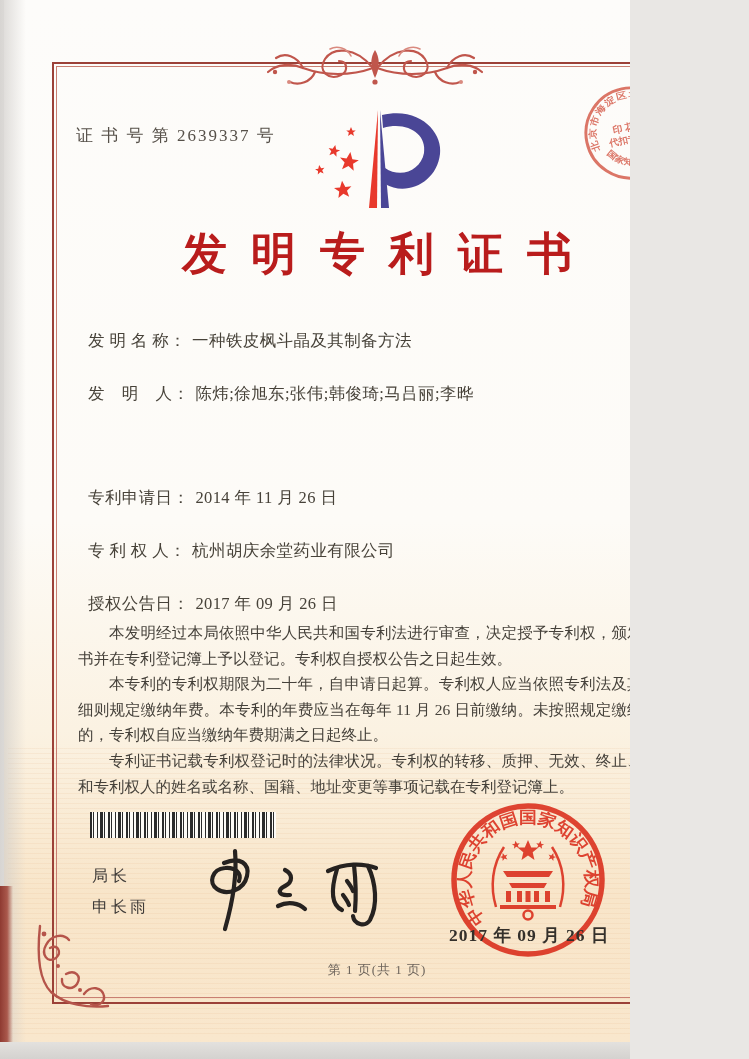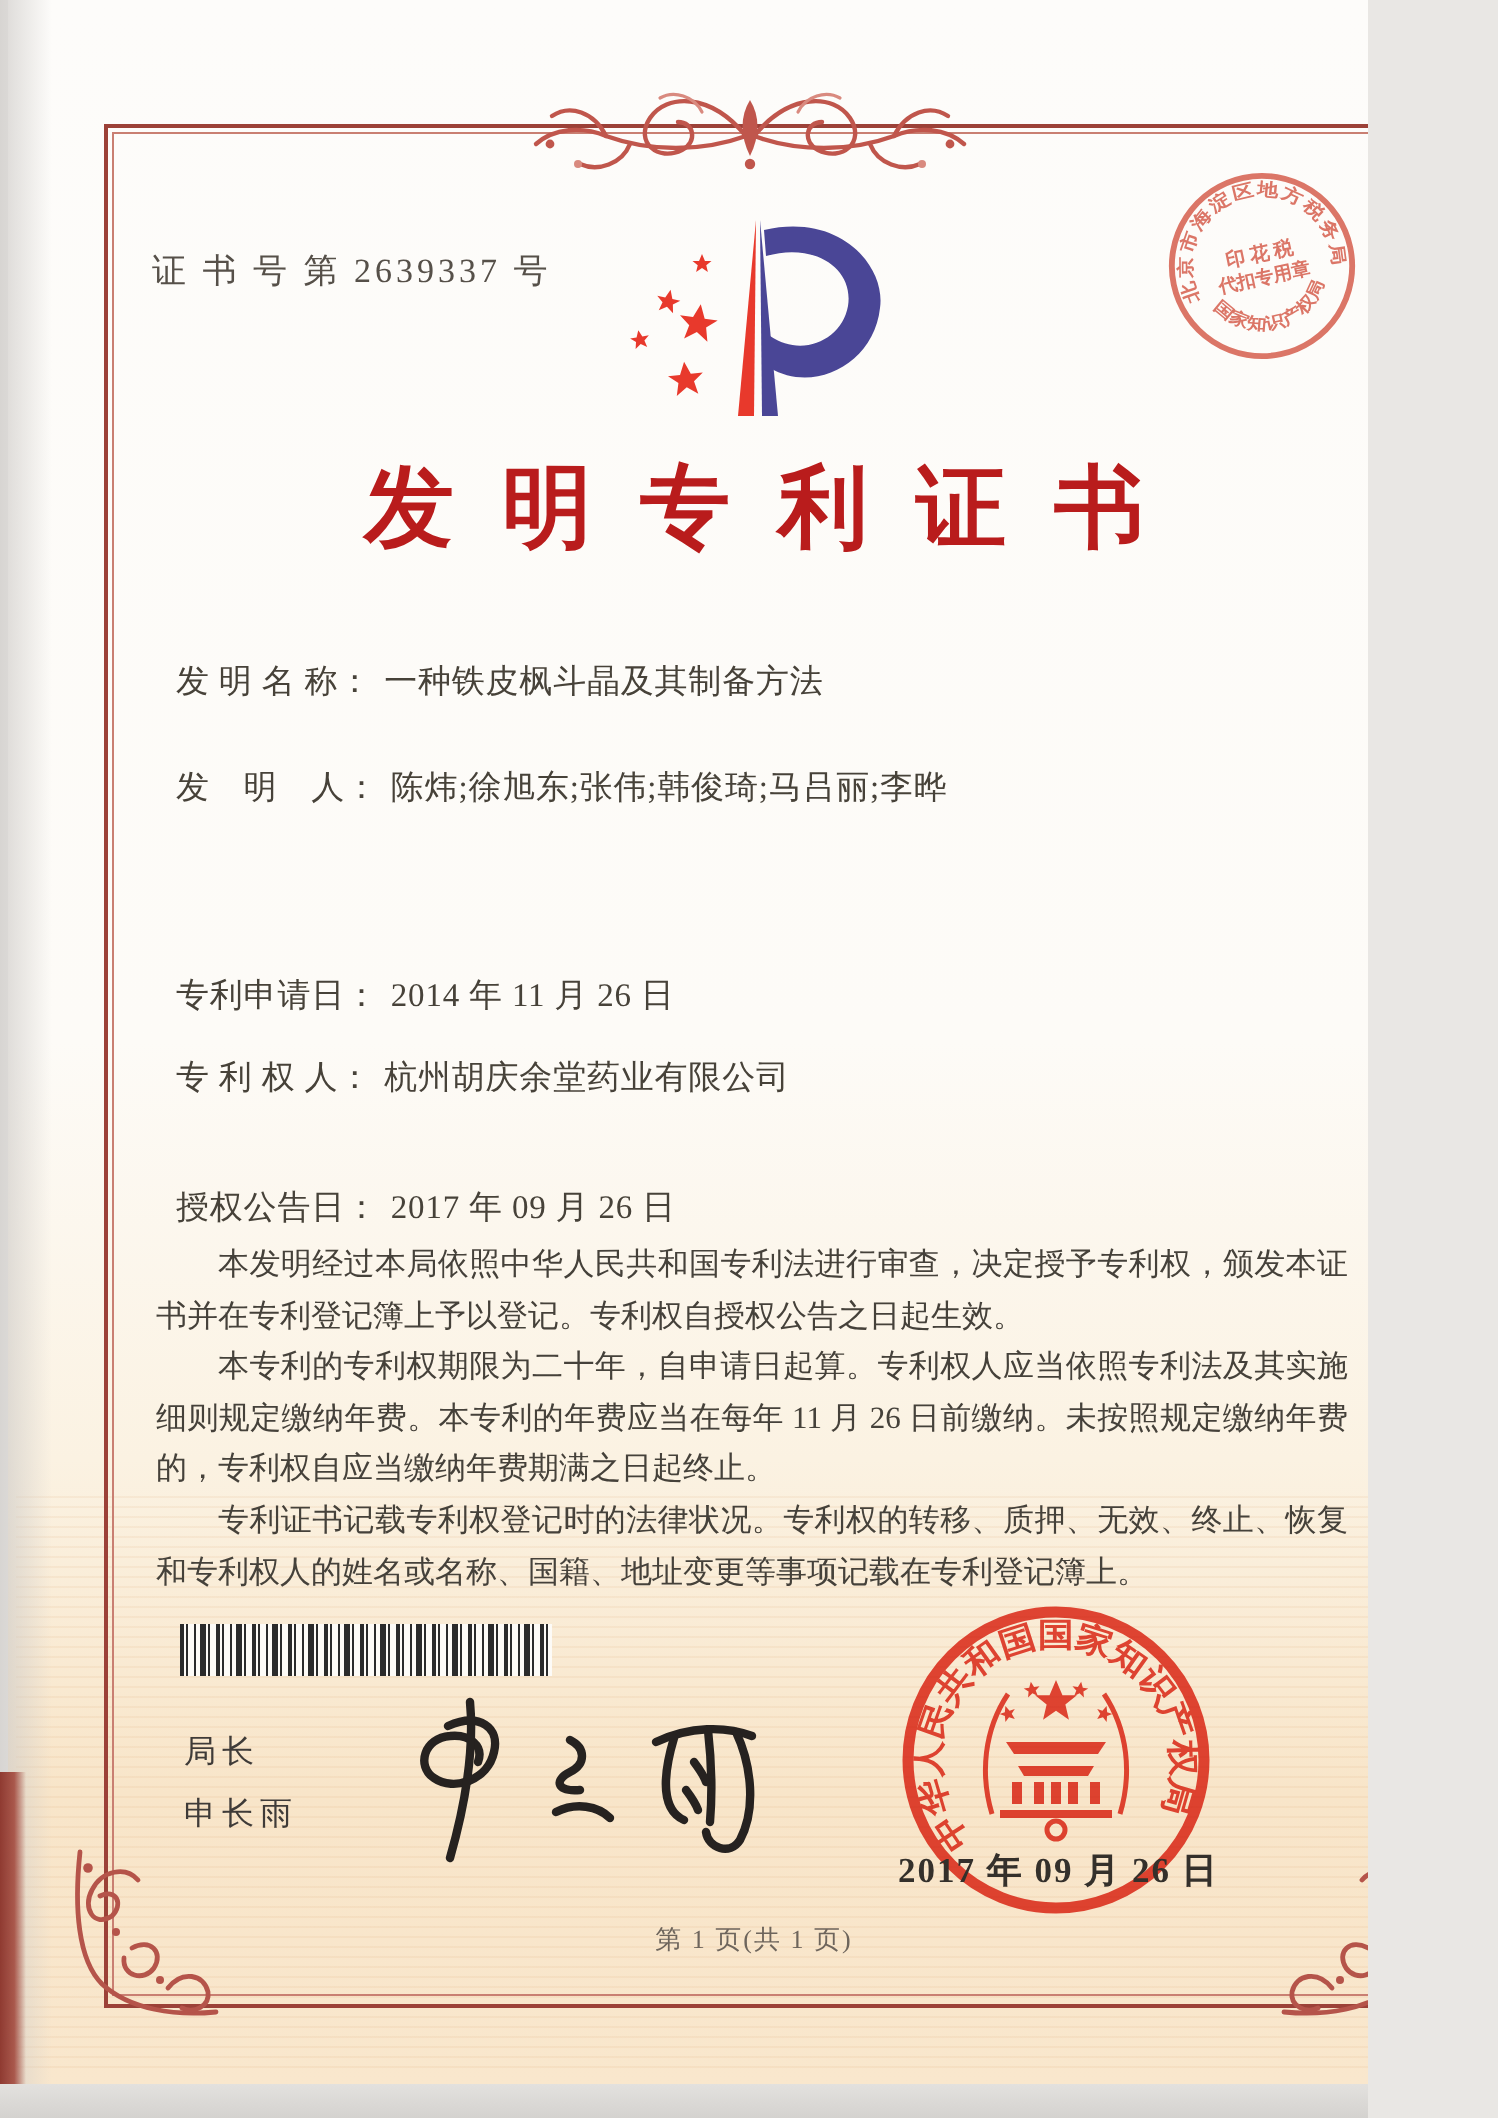--- a/index.html
+++ b/index.html
@@ -1,17 +1,17 @@
 <!DOCTYPE html>
 <html><head>
 <meta charset="utf-8">
 <style>
   html,body{margin:0;padding:0;}
   body{font-family:"Liberation Serif","DejaVu Serif",serif;background:#e9e7e4;}
-  #stage{position:relative;width:684px;height:1059px;overflow:hidden;background:#f0efed;}
+  #stage{position:relative;width:630px;height:1059px;overflow:hidden;background:#f0efed;}
   .abs{position:absolute;}
 
   #paper{left:4px;top:0;width:740px;height:1042px;
     background:linear-gradient(180deg,#fdfcfa 0%,#fdfbf7 50%,#fbf2e2 70%,#f8e5c9 86%,#f9e7cd 100%);
     box-shadow:2px 0 4px rgba(0,0,0,.08);}
   #paper-stripes{left:8px;top:748px;width:732px;height:288px;
     background:repeating-linear-gradient(180deg,rgba(222,168,118,.12) 0 1px,rgba(0,0,0,0) 1px 5px);}
   #scan-left-shadow{left:0;top:0;width:26px;height:1059px;
     background:linear-gradient(90deg,#cfccc9,rgba(240,239,237,0));opacity:.75;}
   #page-edge-right{left:724px;top:30px;width:2px;height:992px;background:#cf8e82;opacity:.55;}
@@ -21,21 +21,21 @@
     background:linear-gradient(180deg,#e3e1de,#d4d2cf);}
 
   #frame-outer{left:52px;top:62px;width:650px;height:938px;border:2px solid #9c4138;}
   #frame-inner{left:56px;top:66px;width:642px;height:930px;border:1px solid #c97f72;}
 
   #cert-number{left:76px;top:124px;font-size:17px;letter-spacing:2px;color:#565049;}
   #title{left:52px;top:224px;width:650px;text-align:center;font-size:45px;font-weight:600;
     letter-spacing:24px;text-indent:24px;color:#b91c1c;}
 
   .field-row{left:88px;font-size:16.5px;color:#474239;letter-spacing:.4px;white-space:nowrap;text-align:center;}
-  .fr0{top:330px}.fr1{top:383px}.fr2{top:435px}.fr3{top:487px}.fr4{top:528px}.fr5{top:593px}
+  .fr0{top:330px}.fr1{top:383px}.fr2{top:435px}.fr3{top:487px}.fr4{top:540px}.fr5{top:593px}
   .field-label{margin-right:6px;}
 
   #paras{left:78px;top:620px;width:596px;font-size:15.5px;line-height:25.6px;
     text-align:justify;color:#45413a;}
   #paras p{margin:0;text-indent:2em;}
 
   #barcode{left:90px;top:812px;width:186px;height:26px;
     background:repeating-linear-gradient(90deg,#2b2b2b 0 2px,#fdfbf7 2px 3px,#2b2b2b 3px 4px,
       #fdfbf7 4px 7px,#2b2b2b 7px 8px,#fdfbf7 8px 10px,#2b2b2b 10px 13px,#fdfbf7 13px 14px,
       #2b2b2b 14px 15px,#fdfbf7 15px 18px);}

